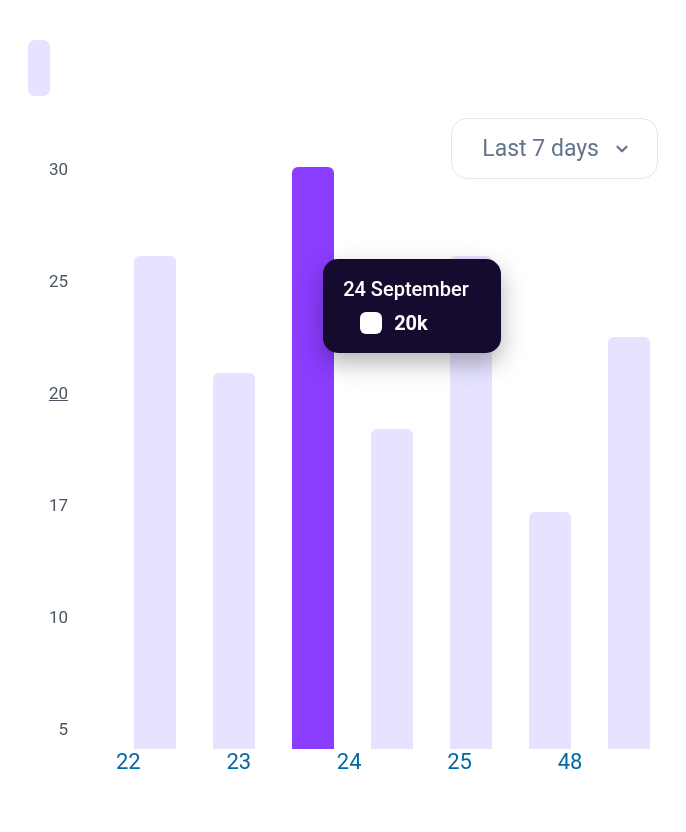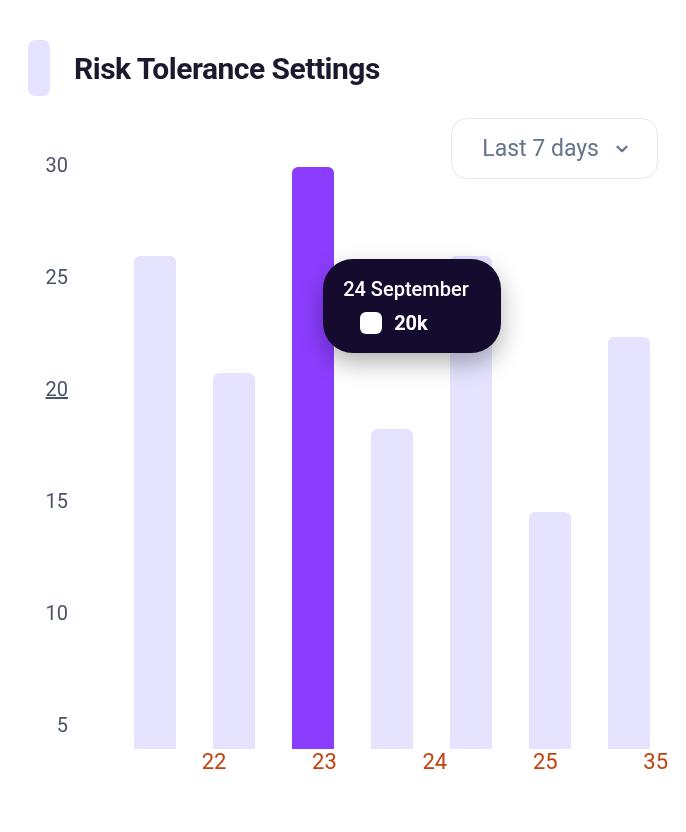--- a/index.html
+++ b/index.html
@@ -89,21 +89,21 @@
     position: absolute;
     left: 0;
     top: 0;
     width: 88px;
     height: 560px;
   }
   .y-tick {
     position: absolute;
     right: 48px;
     transform: translateY(-50%);
-    font-size: 20px;
+    font-size: 17px;
     color: #4b5563;
   }
   .bars {
     position: absolute;
     left: 0;
     right: 0;
     bottom: 0;
     height: 100%;
     display: flex;
     align-items: flex-end;
@@ -131,30 +131,30 @@
     position: absolute;
     left: 88px;
     right: 0;
     bottom: -36px;
     top: 560px;
     display: flex;
     justify-content: space-between;
   }
   .x-tick {
     flex: 1;
-    text-align: right;
+    text-align: left;
     font-size: 22px;
-    color: #c2410c;
+    color: #0369a1;
   }
 
   .tooltip {
     position: absolute;
     background: var(--tooltip-bg);
     color: var(--tooltip-text);
-    border-radius: 30px;
+    border-radius: 15px;
     padding: 18px 24px 18px 20px;
     min-width: 178px;
     box-shadow: 0 10px 25px rgba(0,0,0,0.3);
     z-index: 5;
   }
   .tooltip-date {
     font-size: 20px;
     font-weight: 500;
     margin-bottom: 10px;
   }
@@ -175,41 +175,40 @@
     font-weight: 700;
   }
 </style>
 </head>
 <body>
 
 <div class="widget">
 
   <div class="header">
     <div class="legend-swatch"></div>
-    <div class="title">Risk Tolerance Settings</div>
   </div>
 
   <div class="range-row">
     <div class="range-pill">
       <span>Last 7 days</span>
       <span class="chevron">
         <svg viewBox="0 0 24 24" width="18" height="18" fill="none" stroke="#64748b" stroke-width="3" stroke-linecap="round" stroke-linejoin="round">
             <polyline points="6 9 12 15 18 9"></polyline>
           </svg>
       </span>
     </div>
   </div>
 
   <div class="chart-area">
 
     <div class="y-axis">
 
     <div class="y-tick" style="bottom: 0px; top: auto;">5</div>
         <div class="y-tick" style="bottom: 112px; top: auto;">10</div>
-        <div class="y-tick" style="bottom: 224px; top: auto;">15</div>
+        <div class="y-tick" style="bottom: 224px; top: auto;">17</div>
         <div class="y-tick" style="bottom: 336px; top: auto; text-decoration: underline;">20</div>
         <div class="y-tick" style="bottom: 448px; top: auto;">25</div>
         <div class="y-tick" style="bottom: 560px; top: auto;">30</div>
       </div>
 
     <div class="plot">
       <div class="bars">
 
       <div class="bar-col">
             <div class="bar" style="height: 492.8px;"></div>
@@ -234,21 +233,21 @@
           </div>
         </div>
     </div>
 
     <div class="x-axis">
 
     <div class="x-tick">22</div>
         <div class="x-tick">23</div>
         <div class="x-tick">24</div>
         <div class="x-tick">25</div>
-        <div class="x-tick">35</div>
+        <div class="x-tick">48</div>
       </div>
 
     <div class="tooltip" id="tooltip" style="left: 295.143px; top: 70px;">
       <div class="tooltip-date">24 September</div>
       <div class="tooltip-value-row">
         <div class="tooltip-swatch"></div>
         <div class="tooltip-value">20k</div>
       </div>
     </div>
 

